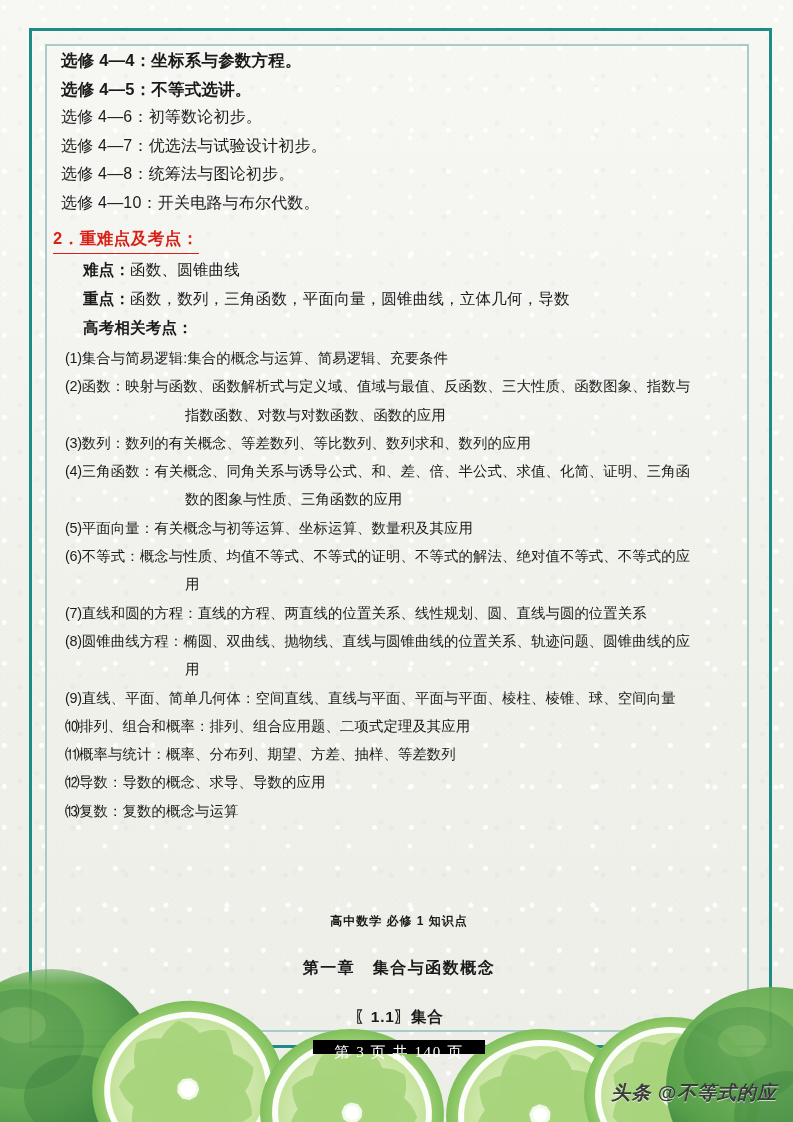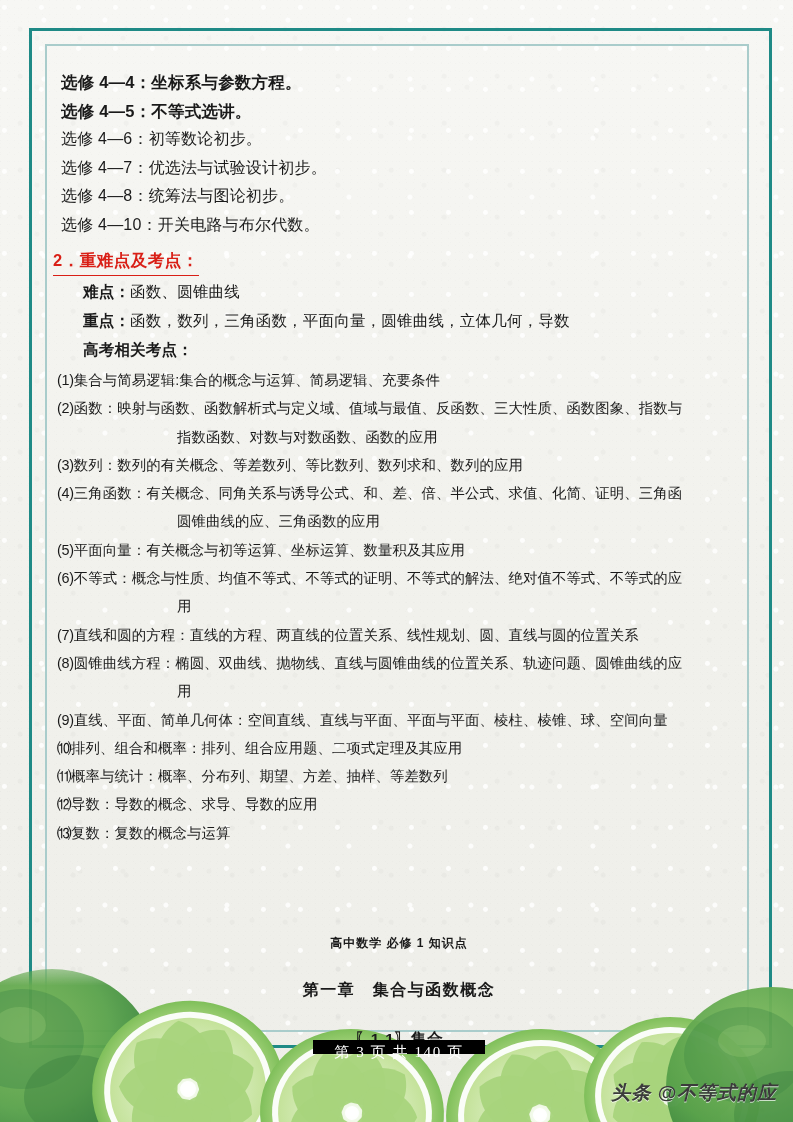--- a/index.html
+++ b/index.html
@@ -46,21 +46,21 @@
     width: 704px; height: 988px;
     border: 2px solid #a9cccb;
     box-sizing: border-box;
     pointer-events: none;
   }
 
   
   #content {
     position: absolute;
     left: 57px;
-    top: 68px;
+    top: 46px;
     width: 684px;
     color: #1a1a1a;
   }
 
   .line {
     font-size: 15.5px;
     line-height: 28.5px;
     white-space: nowrap;
     letter-spacing: 0.2px;
   }
@@ -82,21 +82,21 @@
 
   .kd-block { margin-left: 26px; margin-top: 1px; }
   .kd-block .line {
     font-size: 15.5px;
     line-height: 29px;
   }
   .kd-block .lead { font-weight: bold; }
 
   .points {
     margin-top: 2px;
-    margin-left: 0px;
+    margin-left: 8px;
   }
   .pt {
     font-size: 14.4px;
     line-height: 28.3px;
     text-indent: 0;
     padding-left: 60px;
     text-indent: -60px;
     letter-spacing: 0.1px;
   }
   .pt .num { letter-spacing: -0.3px; }
@@ -380,21 +380,21 @@
   <div class="kd-block">
     <div class="line"><span class="lead">难点：</span><span>函数、圆锥曲线</span></div>
     <div class="line"><span class="lead">重点：</span><span>函数，数列，三角函数，平面向量，圆锥曲线，立体几何，导数</span></div>
     <div class="line"><span class="lead">高考相关考点：</span></div>
   </div>
 
   <div class="points">
     <div class="pt"><span class="num">(1)</span><span>集合与简易逻辑:集合的概念与运算、简易逻辑、充要条件</span></div>
     <div class="pt"><span class="num">(2)</span><span>函数：映射与函数、函数解析式与定义域、值域与最值、反函数、三大性质、函数图象、指数与</span><span class="cont">指数函数、对数与对数函数、函数的应用</span></div>
     <div class="pt"><span class="num">(3)</span><span>数列：数列的有关概念、等差数列、等比数列、数列求和、数列的应用</span></div>
-    <div class="pt"><span class="num">(4)</span><span>三角函数：有关概念、同角关系与诱导公式、和、差、倍、半公式、求值、化简、证明、三角函</span><span class="cont">圆锥曲线的应、三角函数的应用</span></div>
+    <div class="pt"><span class="num">(4)</span><span>三角函数：有关概念、同角关系与诱导公式、和、差、倍、半公式、求值、化简、证明、三角函</span><span class="cont">数的图象与性质、三角函数的应用</span></div>
     <div class="pt"><span class="num">(5)</span><span>平面向量：有关概念与初等运算、坐标运算、数量积及其应用</span></div>
     <div class="pt"><span class="num">(6)</span><span>不等式：概念与性质、均值不等式、不等式的证明、不等式的解法、绝对值不等式、不等式的应</span><span class="cont">用</span></div>
     <div class="pt"><span class="num">(7)</span><span>直线和圆的方程：直线的方程、两直线的位置关系、线性规划、圆、直线与圆的位置关系</span></div>
     <div class="pt"><span class="num">(8)</span><span>圆锥曲线方程：椭圆、双曲线、抛物线、直线与圆锥曲线的位置关系、轨迹问题、圆锥曲线的应</span><span class="cont">用</span></div>
     <div class="pt"><span class="num">(9)</span><span>直线、平面、简单几何体：空间直线、直线与平面、平面与平面、棱柱、棱锥、球、空间向量</span></div>
     <div class="pt"><span class="num">⑽</span><span>排列、组合和概率：排列、组合应用题、二项式定理及其应用</span></div>
     <div class="pt"><span class="num">⑾</span><span>概率与统计：概率、分布列、期望、方差、抽样、等差数列</span></div>
     <div class="pt"><span class="num">⑿</span><span>导数：导数的概念、求导、导数的应用</span></div>
     <div class="pt"><span class="num">⒀</span><span>复数：复数的概念与运算</span></div>
   </div>

